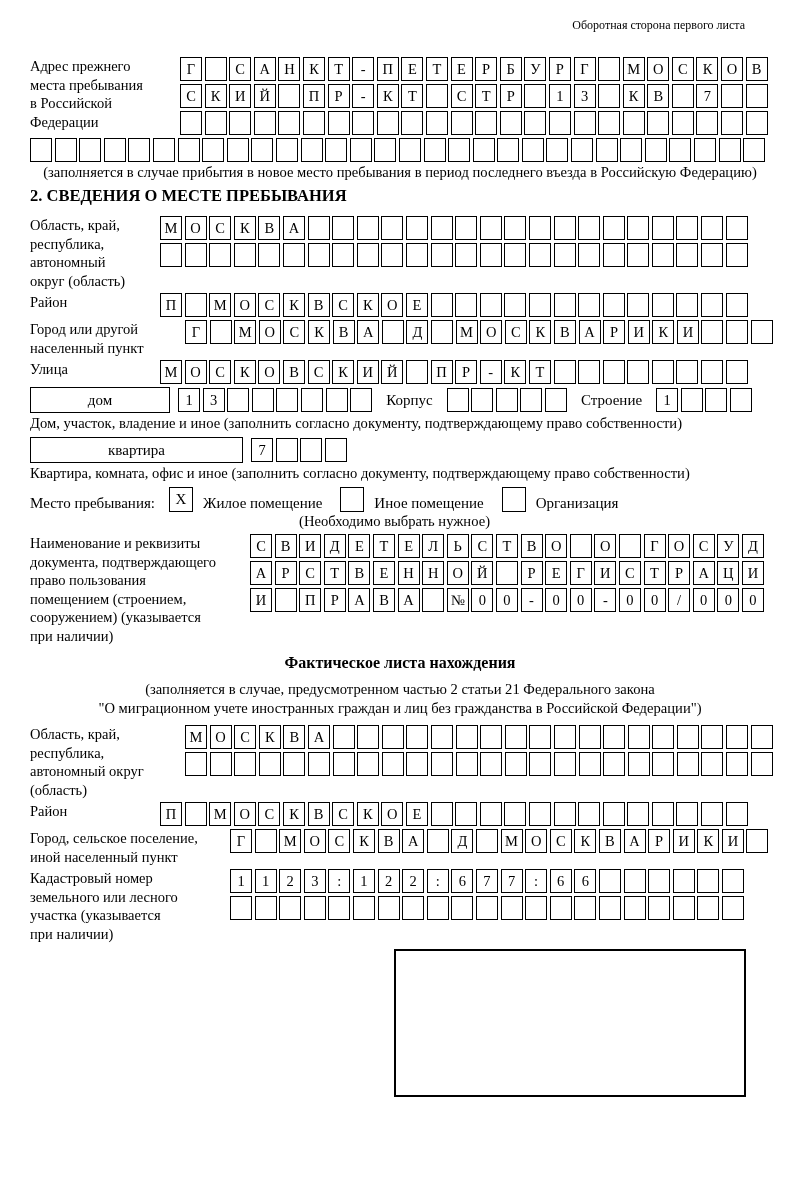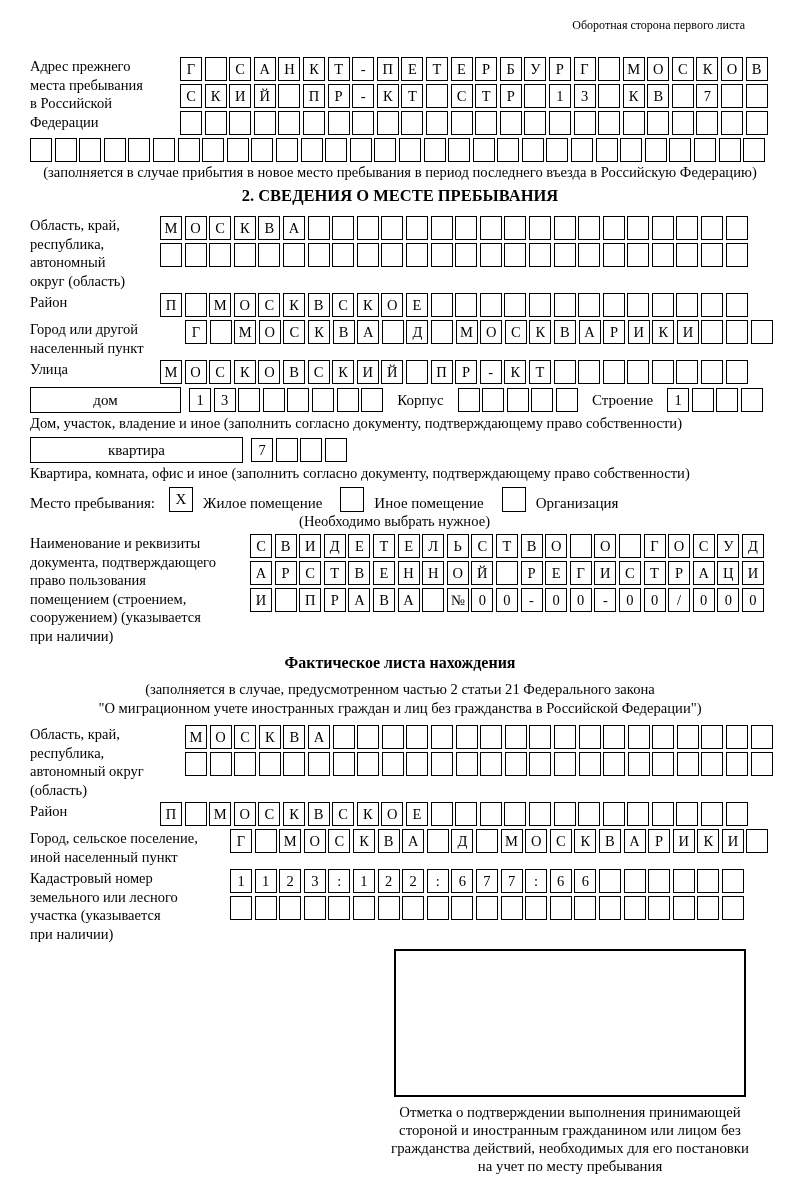--- a/index.html
+++ b/index.html
@@ -22,28 +22,28 @@
   .cell-row { display:flex; gap:2.6px; }
   .cell {
     box-sizing:border-box; width:22px; height:24px; flex:none;
     border:1.6px solid #000; font-size:14.5px;
     display:flex; align-items:center; justify-content:center;
   }
   .full-row { margin-bottom:2px; }
 
   .note { font-size:14.6px; margin:1px 0 5px; }
   .center { text-align:center; }
-  .sec-title { text-align:center; font-weight:bold; font-size:16.5px; margin:5px 0 10px; }
+  .sec-title { text-align:left; font-weight:bold; font-size:16.5px; margin:5px 0 10px; }
 
   .house-row, .apt-row { display:flex; align-items:center; margin-bottom:2px; }
   .wide-box {
     box-sizing:border-box; height:26px; border:1.6px solid #000; flex:none;
     display:flex; align-items:center; justify-content:center; font-size:15px;
   }
-  .dom { width:151px; margin-right:8px; }
+  .dom { width:140px; margin-right:8px; }
   .kv  { width:213px; margin-right:8px; }
   .inline-cells { display:inline-flex; }
   .inline-label { font-size:15px; margin:0 14px; white-space:nowrap; }
 
   .stay-row { display:flex; align-items:flex-end; margin:5px 0 1px; font-size:15px; }
   .stay-label { margin-right:4px; }
   .cbox {
     box-sizing:border-box; width:24px; height:25px; border:1.6px solid #000; flex:none;
     display:flex; align-items:center; justify-content:center; font-size:15px; margin:0 10px;
   }
@@ -657,19 +657,15 @@
           <span class="cell"></span>
           <span class="cell"></span>
           <span class="cell"></span>
           <span class="cell"></span>
         </div>
     </div>
   </div>
 
   <div class="stamp-wrap">
     <div class="stamp-box"></div>
-    <div class="stamp-caption">Отметка о подтверждении выполнения принимающей
-стороной и иностранным гражданином или лицом без
-гражданства действий, необходимых для его постановки
-на учет по месту пребывания</div>
   </div>
 
 </div>
 
 </body></html>

